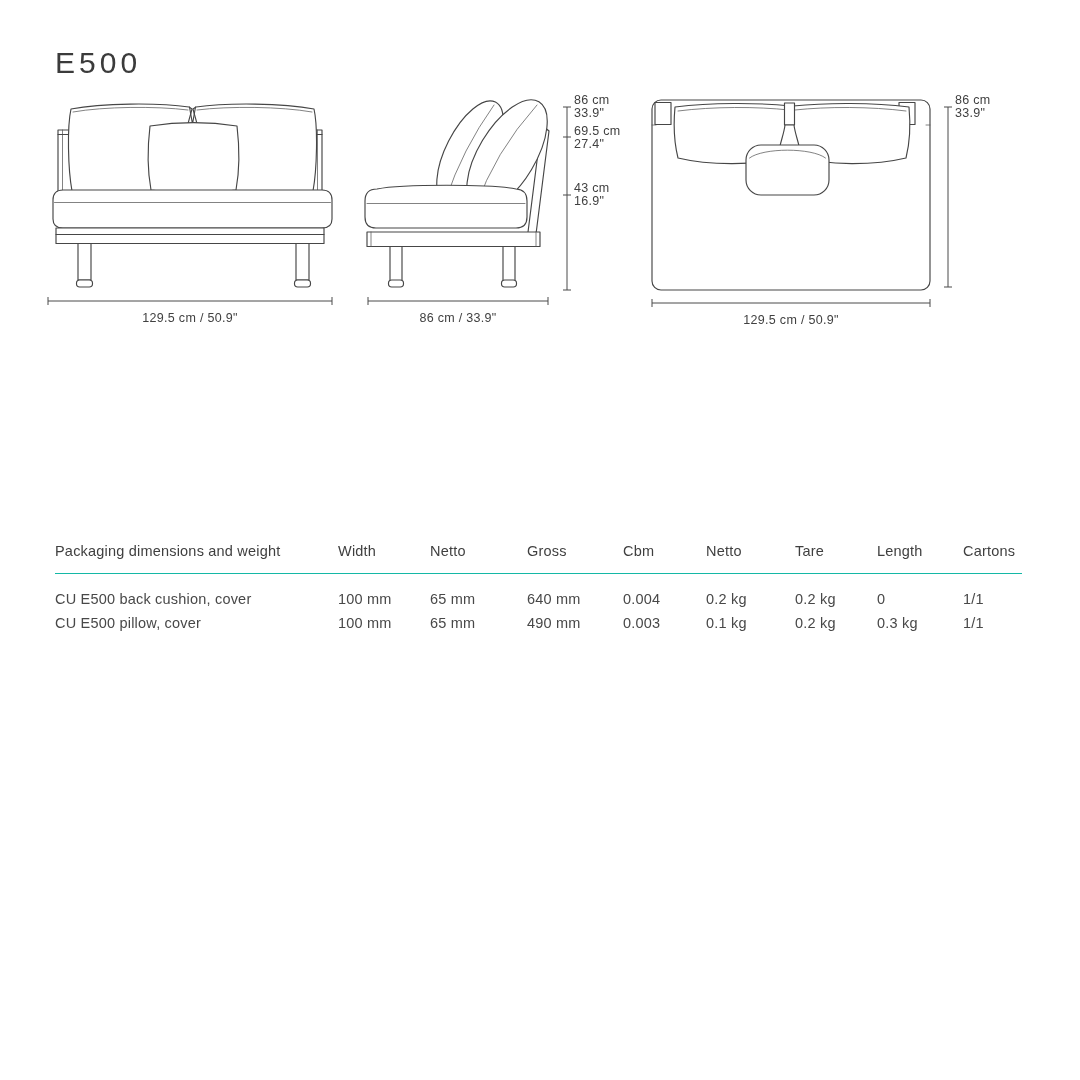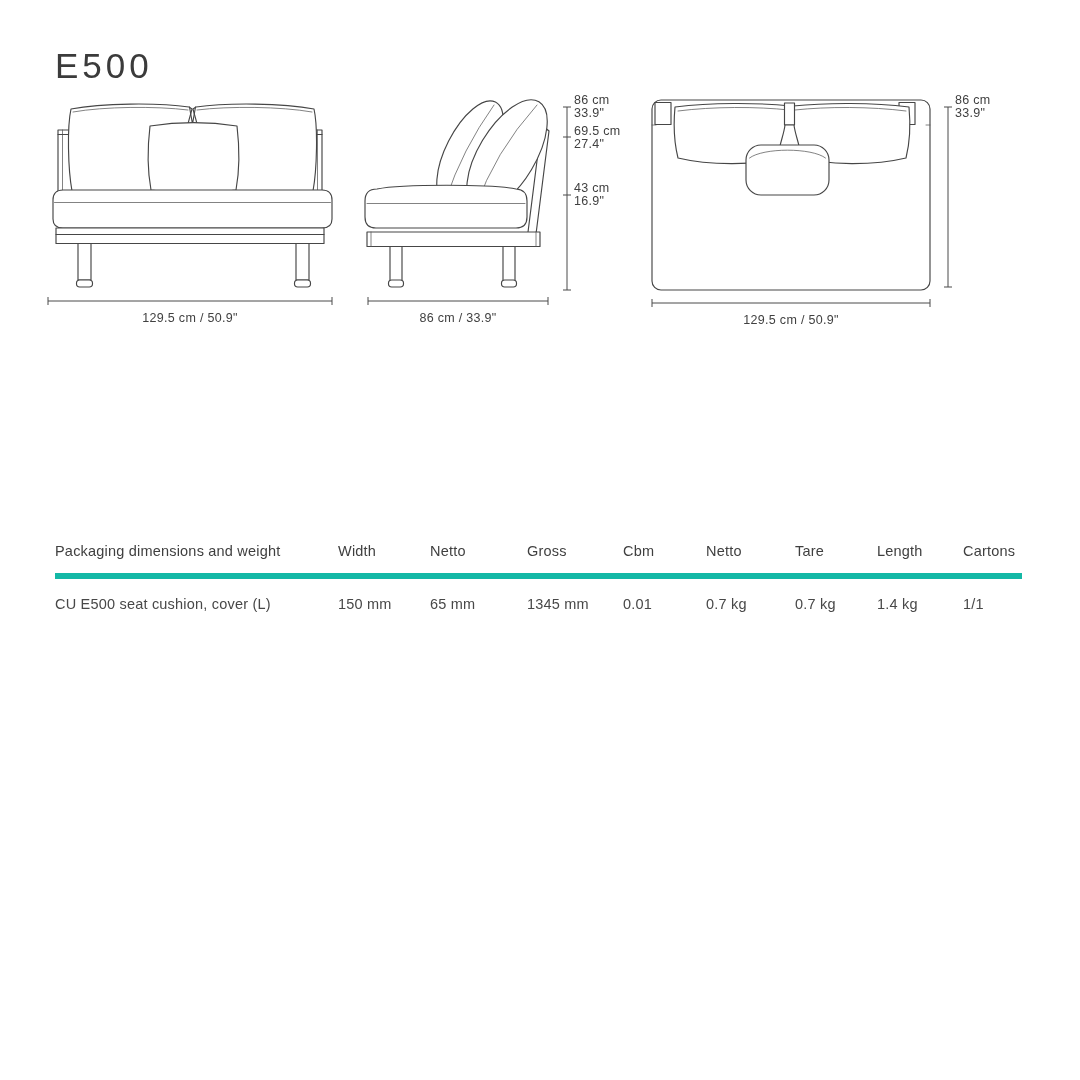--- a/index.html
+++ b/index.html
@@ -3,21 +3,21 @@
 <meta charset="utf-8">
 <style>
   * { box-sizing: border-box; }
   html,body { margin:0; padding:0; background:#ffffff; }
   .canvas {
     position:relative; width:1080px; height:1080px; background:#ffffff;
     font-family:"Liberation Sans", sans-serif; overflow:hidden;
   }
   .title {
     position:absolute; left:55px; top:46px; margin:0;
-    font-size:35px; font-weight:400; letter-spacing:4px; color:#3b3b3b;
+    font-size:30px; font-weight:400; letter-spacing:4px; color:#3b3b3b;
   }
   svg.drawing { position:absolute; overflow:visible; }
   #front-svg { left:40px;  top:95px; }
   #side-svg  { left:360px; top:95px; }
   #top-svg   { left:645px; top:95px; }
 
   
   .fw   { fill:#ffffff; stroke:#464646; stroke-width:1.15; stroke-linejoin:round; stroke-linecap:round; }
   .ln   { fill:none;    stroke:#464646; stroke-width:1.15; stroke-linejoin:round; stroke-linecap:round; }
   .thin { fill:none;    stroke:#5a5a5a; stroke-width:0.75; stroke-linecap:round; }
@@ -26,21 +26,21 @@
 
   
   .spec-table {
     position:absolute; left:55px; top:543px; width:967px;
     border-collapse:collapse; table-layout:fixed; color:#484848;
   }
   .spec-table th, .spec-table td {
     text-align:left; font-weight:400; font-size:14.5px;
     letter-spacing:0.2px; padding:0; white-space:nowrap; overflow:hidden;
   }
-  .spec-table thead th { padding-bottom:14px; border-bottom:6px solid #14b8a6; color:#3f3f3f; }
+  .spec-table thead th { padding-bottom:14px; border-bottom:1px solid #14b8a6; color:#3f3f3f; }
   .spec-table tbody td { height:31.6px; vertical-align:middle; }
   .spec-table tbody tr:first-child td { padding-top:17px; }
 </style>
 </head>
 <body>
 
 <div class="canvas">
 
   <h1 class="title">E500</h1>
 
@@ -198,26 +198,37 @@
         <th>Gross</th>
         <th>Cbm</th>
         <th>Netto</th>
         <th>Tare</th>
         <th>Length</th>
         <th>Cartons</th>
       </tr>
     </thead>
     <tbody>
       <tr>
-        <td>CU E500 seat cushion, cover (L)</td>
-        <td>150 mm</td>
+        <td>CU E500 back cushion, cover</td>
+        <td>100 mm</td>
         <td>65 mm</td>
-        <td>1345 mm</td>
-        <td>0.01</td>
-        <td>0.7 kg</td>
-        <td>0.7 kg</td>
-        <td>1.4 kg</td>
+        <td>640 mm</td>
+        <td>0.004</td>
+        <td>0.2 kg</td>
+        <td>0.2 kg</td>
+        <td>0</td>
+        <td>1/1</td>
+      </tr>
+      <tr>
+        <td>CU E500 pillow, cover</td>
+        <td>100 mm</td>
+        <td>65 mm</td>
+        <td>490 mm</td>
+        <td>0.003</td>
+        <td>0.1 kg</td>
+        <td>0.2 kg</td>
+        <td>0.3 kg</td>
         <td>1/1</td>
       </tr>
     </tbody>
   </table>
 
 </div>
 
 </body></html>

